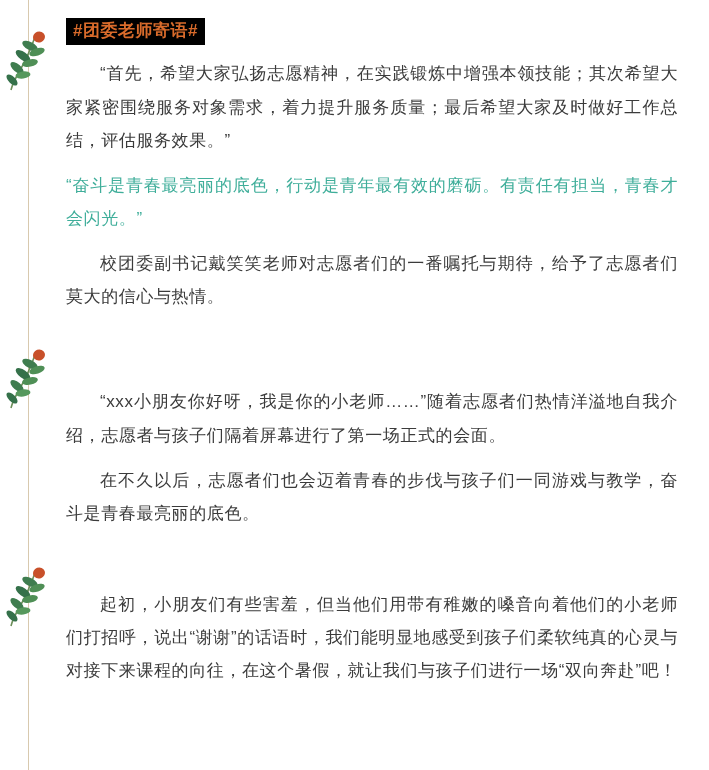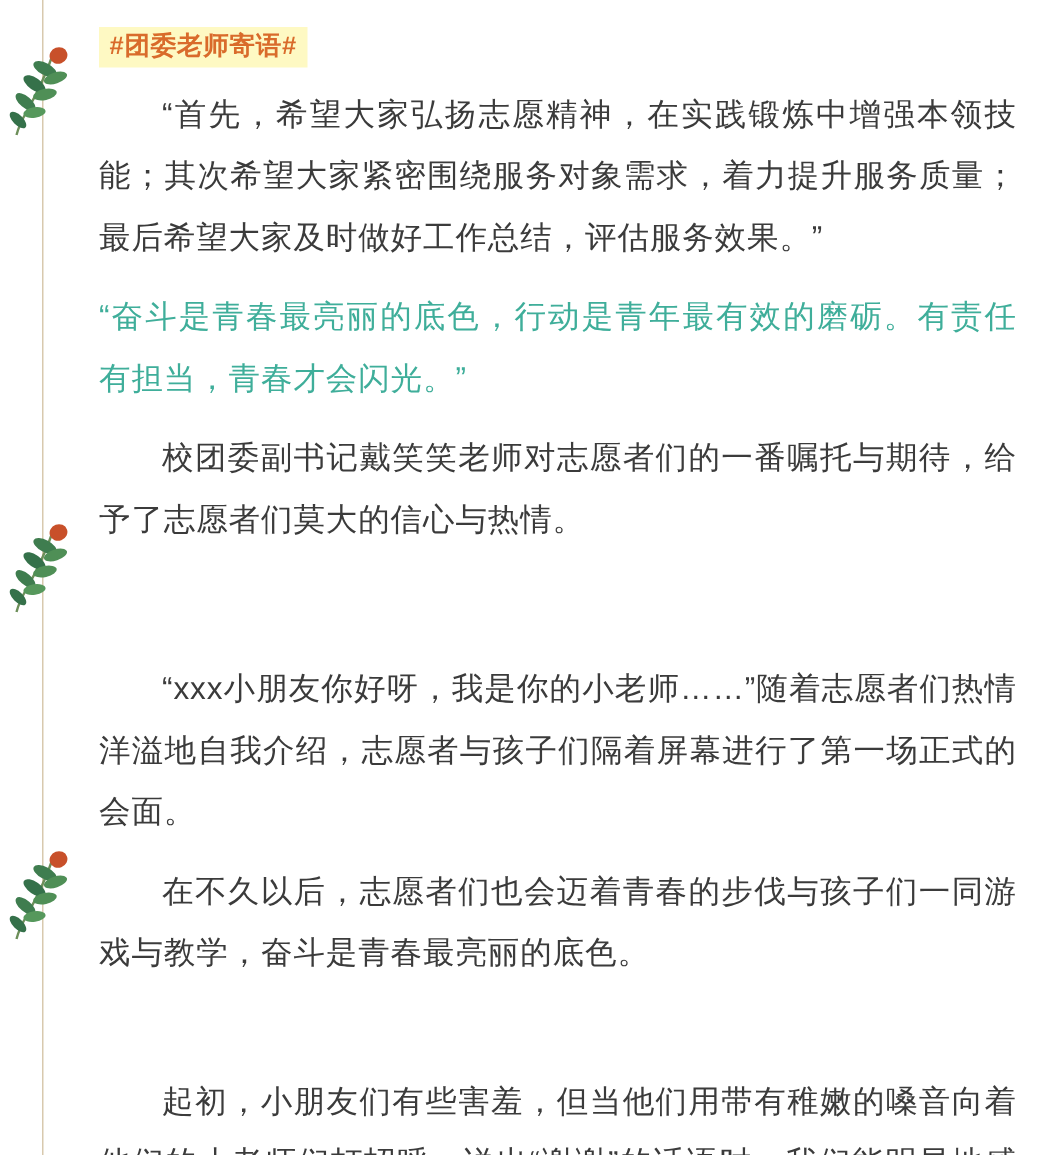--- a/index.html
+++ b/index.html
@@ -52,28 +52,28 @@
 
   .section {
     margin-bottom: 0;
   }
 
   .heading {
     display: inline-block;
     font-size: 17px;
     font-weight: bold;
     color: #d96b2b;
-    background: #fef9c3;
+    background: #000000;
     padding: 3px 7px 4px 7px;
     letter-spacing: 0.5px;
     line-height: 1.2;
   }
 
   .para {
-    font-size: 21px;
+    font-size: 17px;
     line-height: 1.95;
     color: #3b3b3b;
     text-align: justify;
     text-justify: inter-ideograph;
     text-indent: 2em;
     margin: 12px 0 0 0;
     letter-spacing: 0.6px;
   }
 
   .para.accent {

